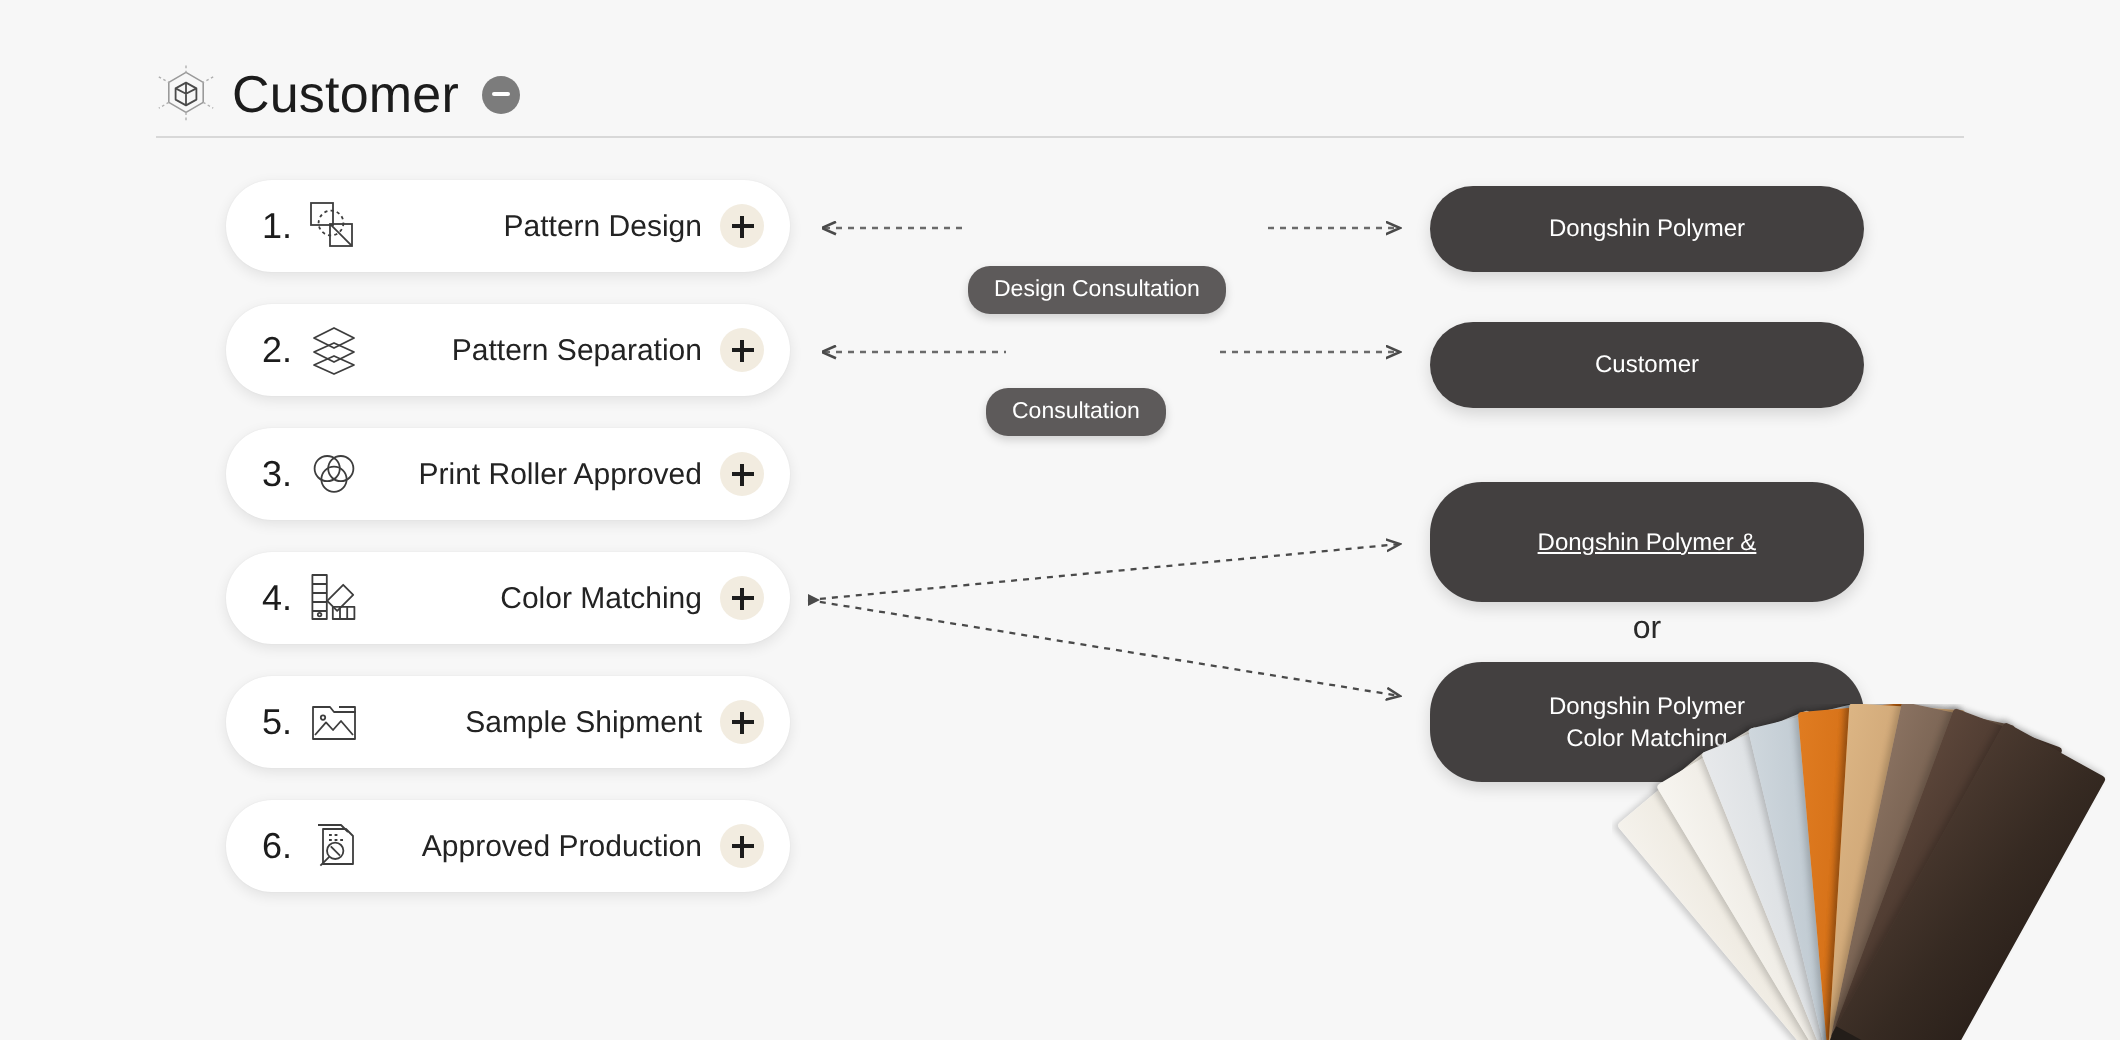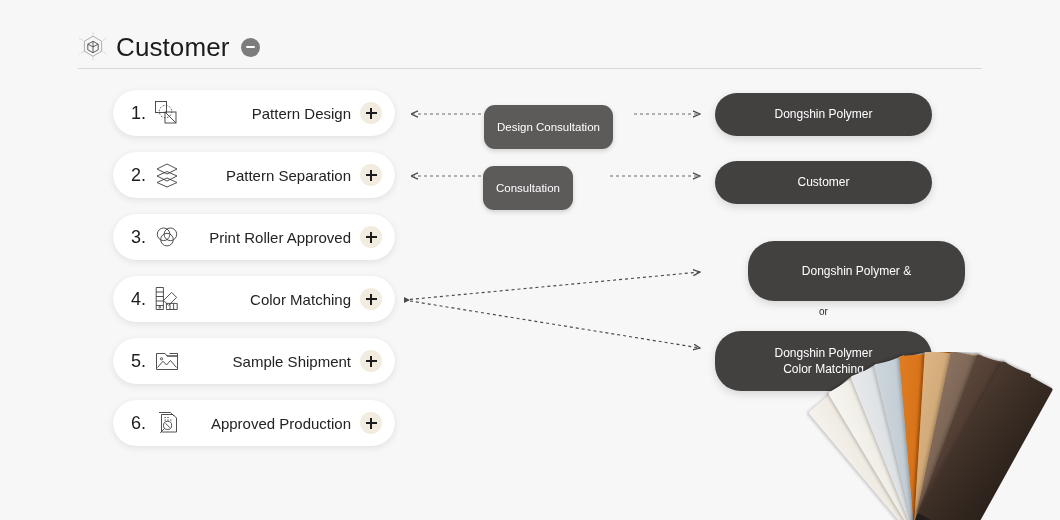--- a/index.html
+++ b/index.html
@@ -45,33 +45,34 @@
   
   .node{
     position:absolute;background:#434040;border-radius:26px;color:#ffffff;
     display:flex;align-items:center;justify-content:center;text-align:center;
     font-size:12px;line-height:1.35;
     box-shadow:0 3px 8px rgba(0,0,0,.14);
     cursor:pointer;
   }
   .node-1{left:715px;top:93px;width:217px;height:43px;}
   .node-2{left:715px;top:161px;width:217px;height:43px;}
-  .node-3{left:748px;top:241px;width:217px;height:60px;}
+  .node-3{left:715px;top:241px;width:217px;height:60px;text-decoration:underline;}
   .node-4{left:715px;top:331px;width:217px;height:60px;}
-  .or-text{position:absolute;left:715px;top:306px;width:217px;text-align:center;font-size:10px;color:#2a2a2a;}
+  .or-text{position:absolute;left:715px;top:306px;width:217px;text-align:center;font-size:16px;color:#2a2a2a;}
 
   
   .connectors{position:absolute;left:0;top:0;width:1060px;height:520px;pointer-events:none;}
   .conn-label{
     position:absolute;background:#5d5a5a;color:#fff;border-radius:11px;
-    font-size:11.5px;height:20px;line-height:20px;padding:12px 13px;white-space:nowrap;
+    font-size:11.5px;height:20px;line-height:20px;padding:2px 13px;white-space:nowrap;
     box-shadow:0 2px 5px rgba(0,0,0,.16);
+    margin-top:28px;
   }
   .conn-label-1{left:484px;top:105px;}
-  .conn-label-2{left:483px;top:166px;}
+  .conn-label-2{left:493px;top:166px;}
 
   
   .samples{position:absolute;left:806px;top:352px;width:258px;height:170px;overflow:hidden;}
   .panel{
     position:absolute;bottom:-6px;left:108px;width:58px;height:175px;
     transform-origin:50% 100%;border-radius:2px;
     box-shadow:-2px -1px 3px rgba(0,0,0,.18);
   }
   .panel .edge{position:absolute;left:0;bottom:-5px;width:100%;height:6px;background:#231d19;border-radius:0 0 2px 2px;}
 </style>

